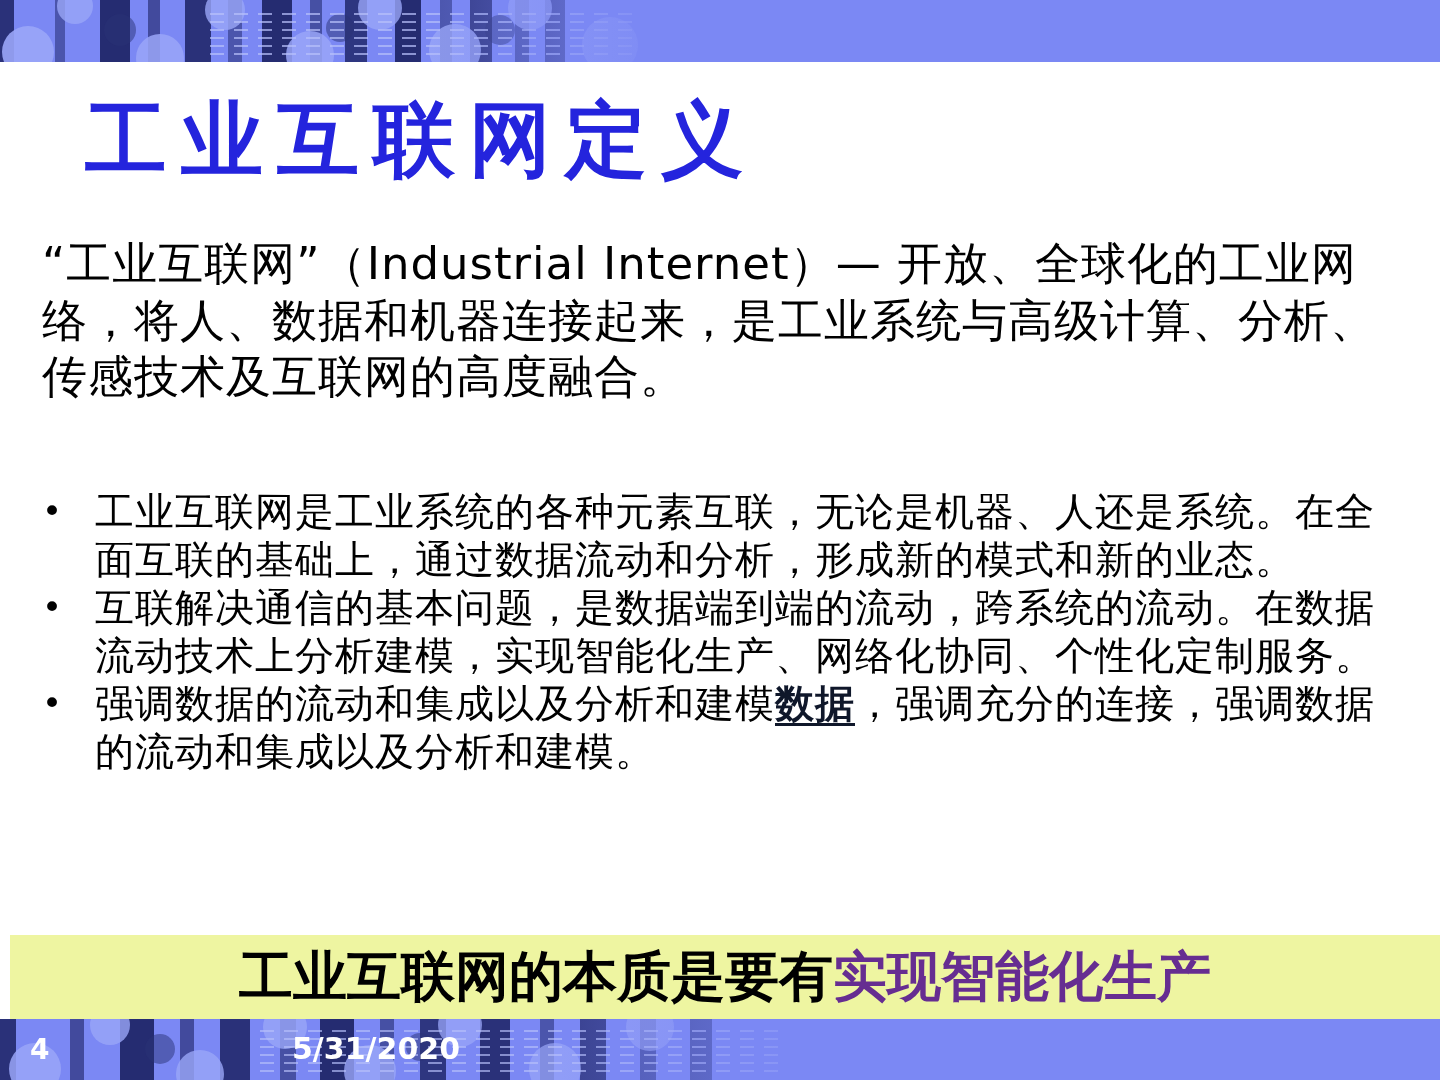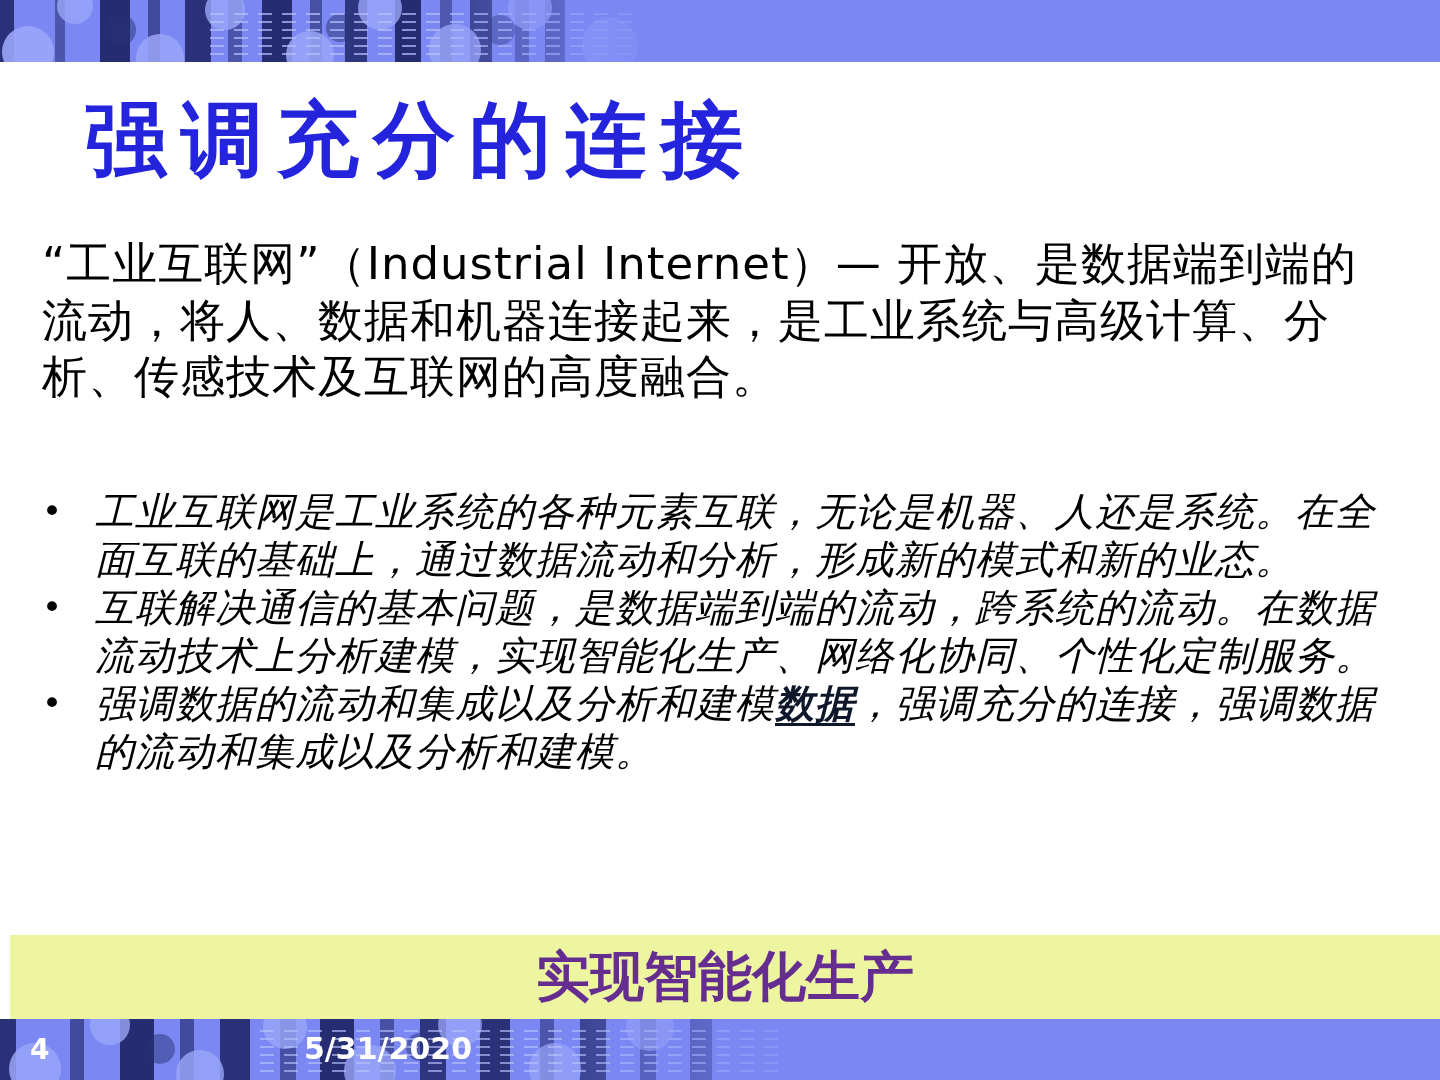--- a/index.html
+++ b/index.html
@@ -51,21 +51,21 @@
   }
   .bullet-item {
     display: flex;
     align-items: flex-start;
   }
   .bullet-marker {
     flex: 0 0 53px;
     font-size: 34px;
     padding-top: 3px;
   }
-  .bullet-text { flex: 1; letter-spacing: 1px; font-style: italic; }
+  .bullet-text { flex: 1; letter-spacing: 1px; }
   .highlight-data {
     color: #0f172a;
     text-decoration: underline;
     text-underline-offset: 6px;
     font-weight: bold;
   }
   .bottom-banner {
     position: absolute;
     left: 10px; right: 0;
     top: 935px; height: 84px;
@@ -86,21 +86,21 @@
   }
   .footer-page-number {
     position: absolute;
     left: 30px; top: 14px;
     font-size: 28px;
     font-weight: bold;
     color: #ffffff;
   }
   .footer-date {
     position: absolute;
-    left: 304px; top: 12px;
+    left: 292px; top: 12px;
     font-size: 30px;
     font-weight: bold;
     color: #ffffff;
   }
 </style>
 </head>
 <body>
 
 <div class="slide">
 
@@ -147,40 +147,41 @@
           <line x1="210" y1="38" x2="640" y2="38"></line>
           <line x1="210" y1="46" x2="640" y2="46"></line>
           <line x1="210" y1="54" x2="640" y2="54"></line>
         </g>
       </g>
       <rect x="430" y="0" width="270" height="62" fill="url(#fadeTop)"></rect>
       <rect x="698" y="0" width="742" height="62" fill="#7b88f4"></rect>
     </svg>
   </div>
 
-  <div class="slide-title">强调充分的连接</div>
-
-  <div class="intro-text">“工业互联网”（Industrial Internet）— 开放、是数据端到端的流动，将人、数据和机器连接起来，是工业系统与高级计算、分析、传感技术及互联网的高度融合。</div>
+  <div class="slide-title">工业互联网定义</div>
+
+  <div class="intro-text">“工业互联网”（Industrial Internet）— 开放、全球化的工业网络，将人、数据和机器连接起来，是工业系统与高级计算、分析、传感技术及互联网的高度融合。</div>
 
   <div class="bullet-list">
     <div class="bullet-item">
       <span class="bullet-marker">•</span>
       <span class="bullet-text">工业互联网是工业系统的各种元素互联，无论是机器、人还是系统。在全面互联的基础上，通过数据流动和分析，形成新的模式和新的业态。</span>
     </div>
     <div class="bullet-item">
       <span class="bullet-marker">•</span>
       <span class="bullet-text">互联解决通信的基本问题，是数据端到端的流动，跨系统的流动。在数据流动技术上分析建模，实现智能化生产、网络化协同、个性化定制服务。</span>
     </div>
     <div class="bullet-item">
       <span class="bullet-marker">•</span>
       <span class="bullet-text"><span>强调数据的流动和集成以及分析和建模</span><span class="highlight-data">数据</span><span>，强调充分的连接，强调数据的流动和集成以及分析和建模。</span></span>
     </div>
   </div>
 
   <div class="bottom-banner">
+    <span class="banner-black">工业互联网的本质是要有</span>
       <span class="banner-purple">实现智能化生产</span>
   </div>
 
   <div class="footer-bar">
     <svg width="1440" height="61" viewBox="0 0 1440 61" preserveAspectRatio="none">
       <defs>
         <linearGradient id="fadeBot" x1="0" y1="0" x2="1" y2="0">
           <stop offset="0" stop-color="#7b88f4" stop-opacity="0"></stop>
           <stop offset="1" stop-color="#7b88f4" stop-opacity="1"></stop>
         </linearGradient>

